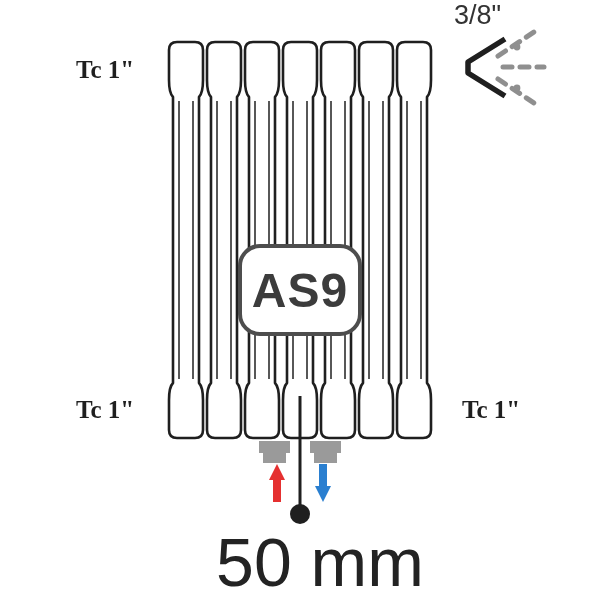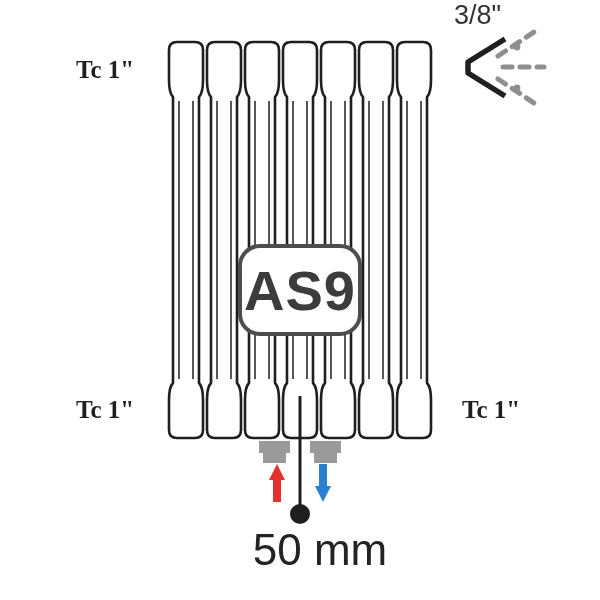--- a/index.html
+++ b/index.html
@@ -48,30 +48,30 @@
     box-sizing: border-box;
     background: #ffffff;
     border: 4px solid var(--badge-border, #4d4d4d);
     border-radius: 22px;
     display: flex;
     align-items: center;
     justify-content: center;
   }
   .badge span {
     font-weight: 700;
-    font-size: 56px;
+    font-size: 48px;
     letter-spacing: 1px;
     color: var(--badge-text, #3c3c3c);
   }
   .dim-label {
     position: absolute;
     left: 320px;
     top: 528px;
     transform: translateX(-50%);
-    font-size: 44px;
+    font-size: 68px;
     color: #232323;
   }
 </style>
 </head>
 <body>
 
 <div class="stage">
 
   <svg viewBox="0 0 600 600">
 

